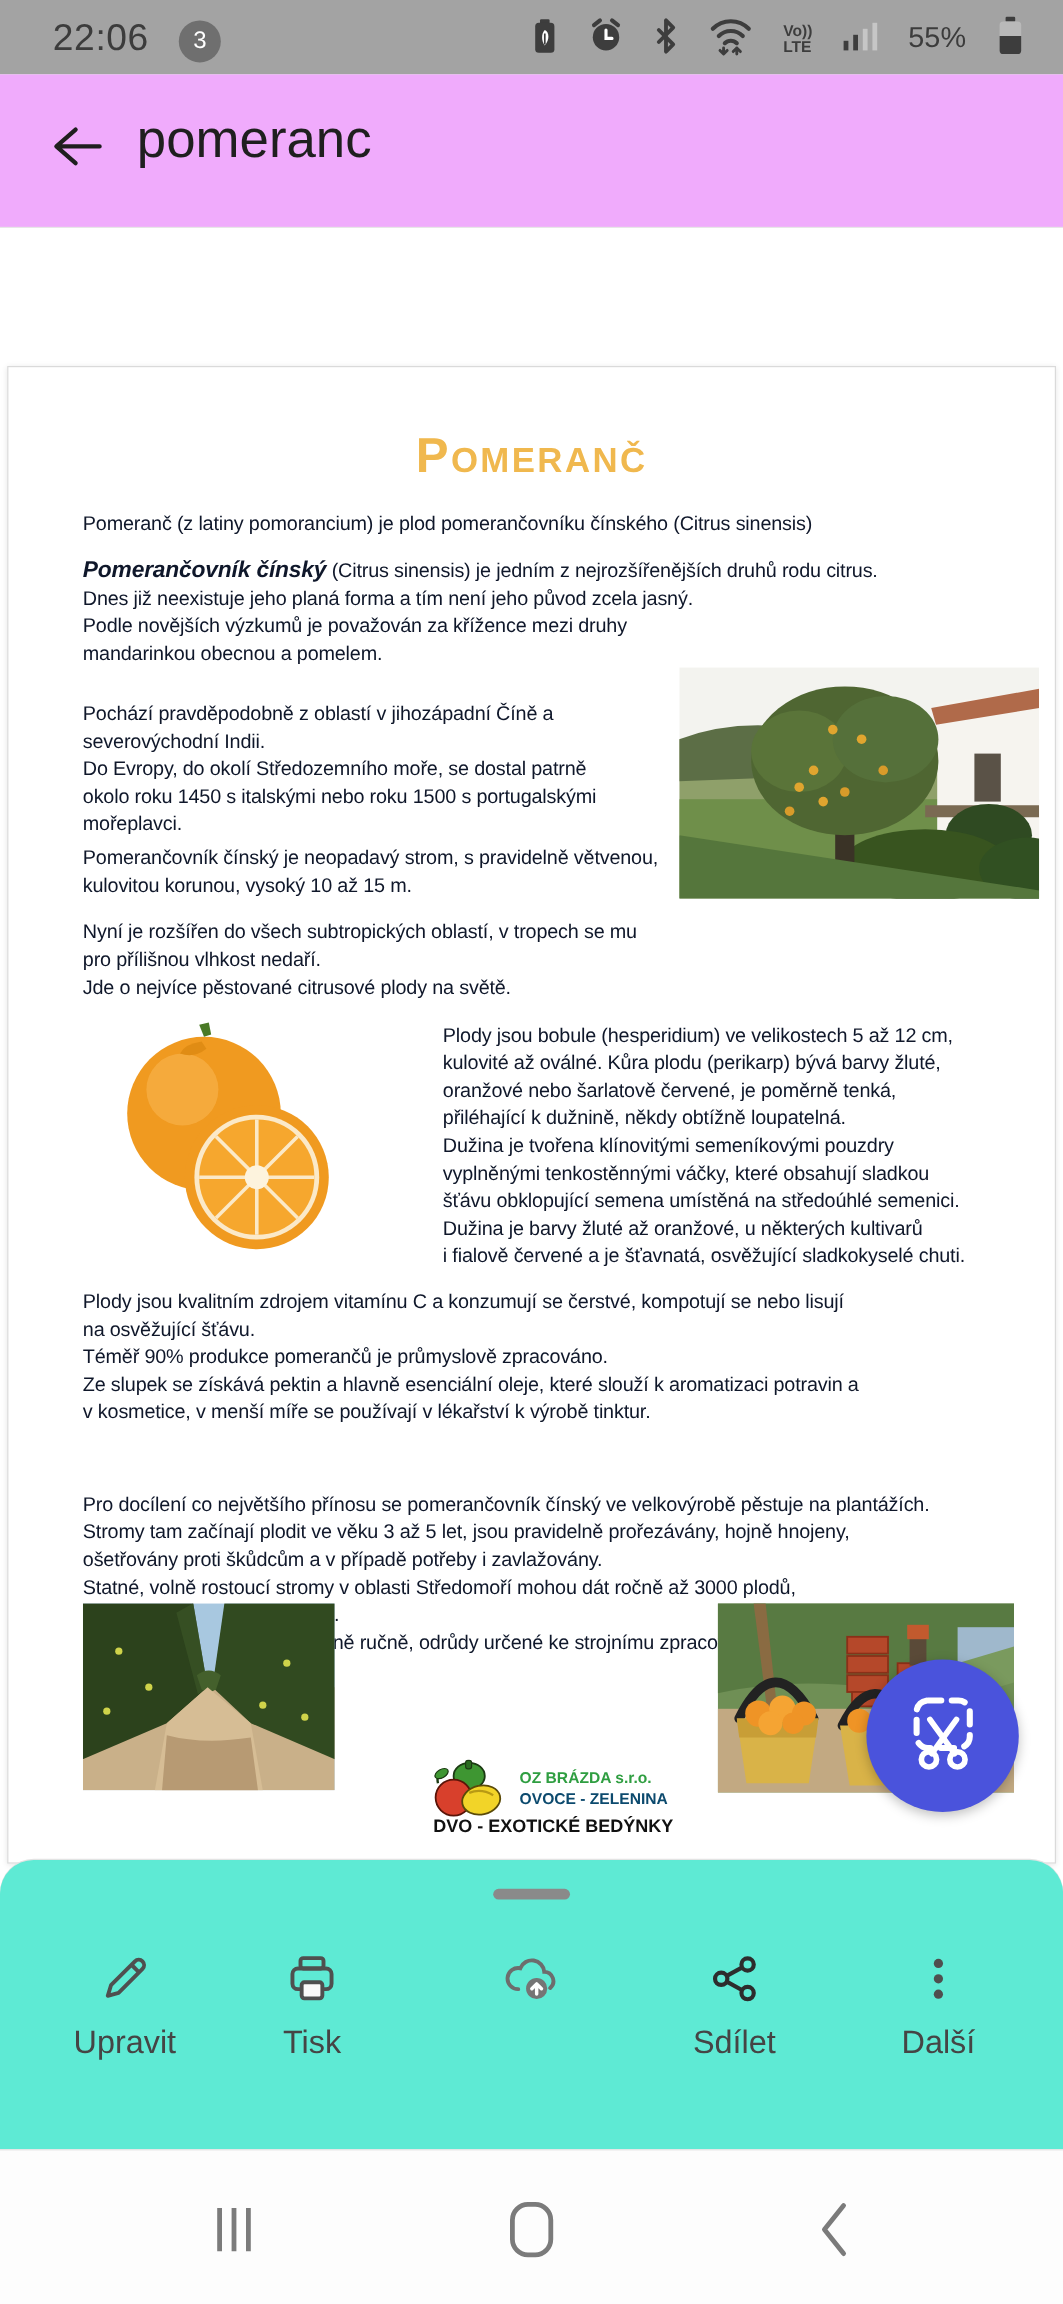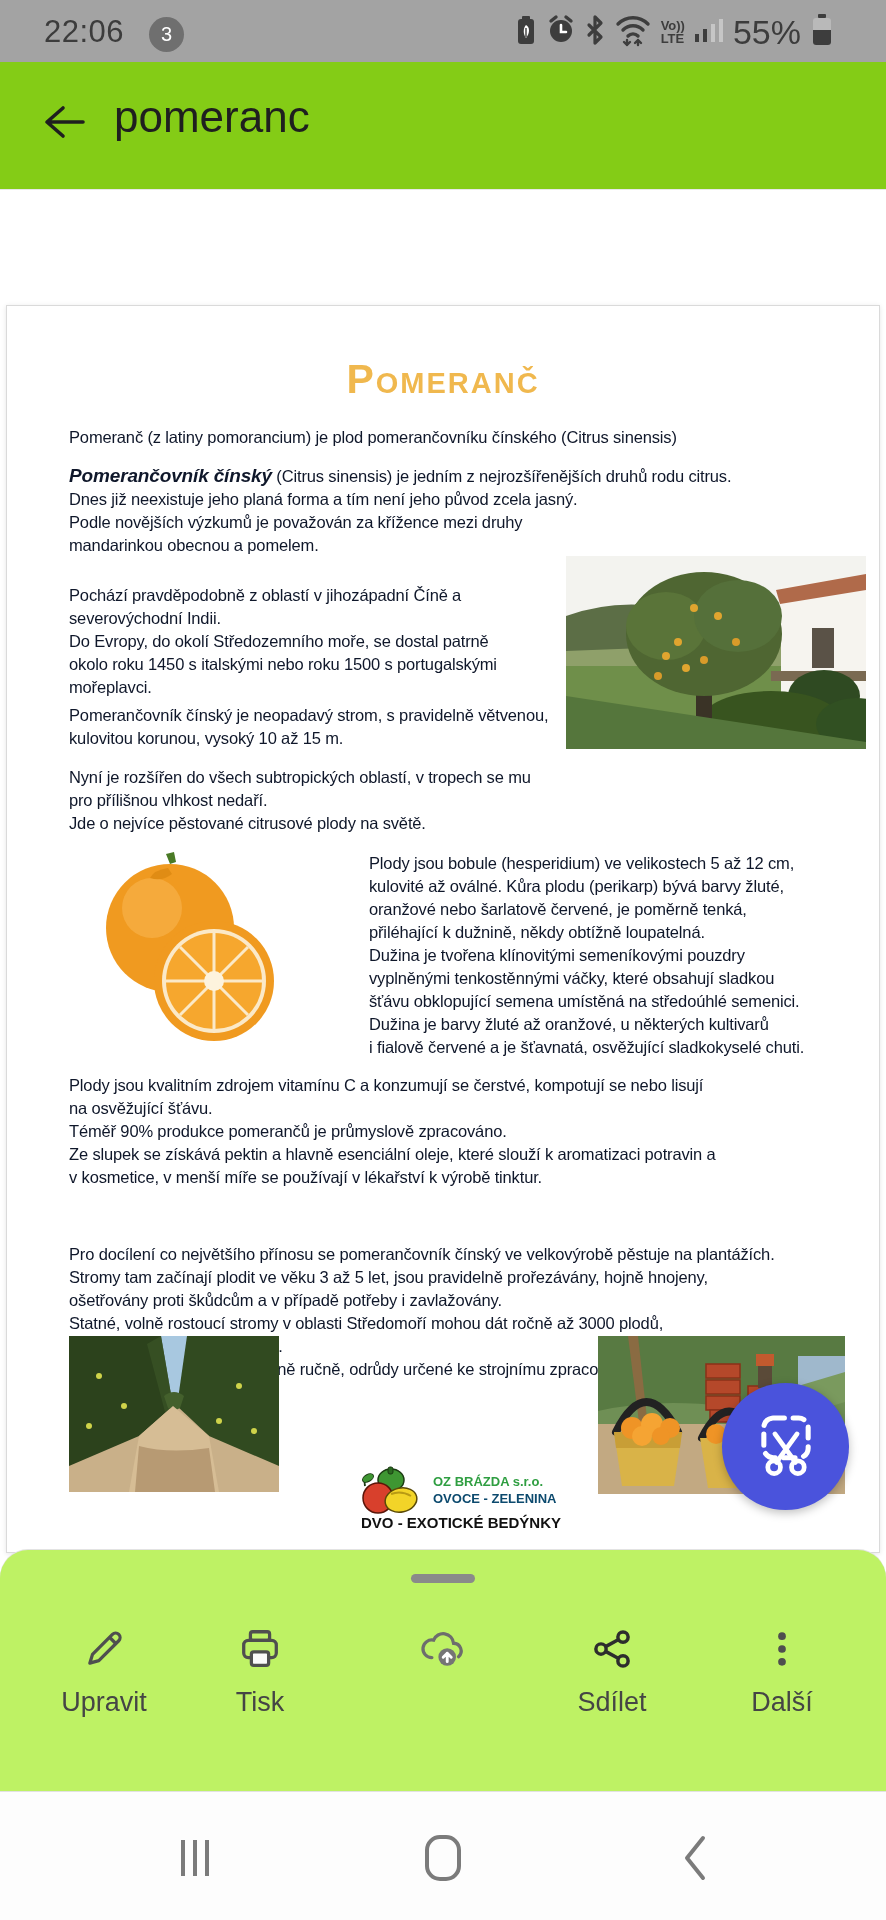--- a/index.html
+++ b/index.html
@@ -7,25 +7,25 @@
   body { font-family:"Liberation Sans", sans-serif; }
   .phone {
     position:relative; width:886px; height:1920px; margin:0 auto;
     background:#ffffff; overflow:hidden;
   }
   
   .statusbar { position:absolute; top:0; left:0; width:886px; height:62px; background:#a3a3a3; }
   .time { position:absolute; left:44px; top:14px; font-size:31px; color:#3c3c3c; letter-spacing:0.5px; }
   .notif-badge { position:absolute; left:149px; top:17px; width:35px; height:35px; border-radius:50%;
     background:#6f6f6f; color:#fff; font-size:20px; display:flex; align-items:center; justify-content:center; }
-  .sb-icons { position:absolute; right:52px; top:12px; height:40px; display:flex; align-items:center; gap:9px; color:#3d3d3d; }
+  .sb-icons { position:absolute; right:32px; top:12px; height:40px; display:flex; align-items:center; gap:25px; color:#3d3d3d; }
   .volte { font-size:13px; font-weight:bold; line-height:13px; color:#3d3d3d; text-align:left; }
-  .batt-pct { font-size:34px; color:#3c3c3c; }
-  
-  .header { position:absolute; top:62px; left:0; width:886px; height:128px; background:#84cc16; border-bottom:1px solid #e7e7e7; }
+  .batt-pct { font-size:24px; color:#3c3c3c; }
+  
+  .header { position:absolute; top:62px; left:0; width:886px; height:128px; background:#f0abfc; border-bottom:1px solid #e7e7e7; }
   .back-btn { position:absolute; left:38px; top:36px; width:52px; height:52px; display:flex; align-items:center; justify-content:center; }
   .header-title { position:absolute; left:114px; top:30px; font-size:44px; color:#1f1f1f; }
   
   .doc-card {
     position:absolute; left:6px; top:305px; width:874px; height:1248px;
     background:#fff; border:1px solid #dadada; box-shadow:0 1px 5px rgba(0,0,0,0.10);
   }
   .doc-title {
     position:absolute; top:50px; left:0; width:100%; text-align:center;
     font-variant:small-caps; font-weight:bold; font-size:41px; letter-spacing:2px; color:#f0b84e;
@@ -45,21 +45,21 @@
   .logo-text3 { position:absolute; left:0px; top:50px; width:220px; text-align:center; font-size:15px; font-weight:bold; color:#111; white-space:nowrap; }
   
   .fab {
     position:absolute; left:722px; top:1383px; width:127px; height:127px; border-radius:50%;
     background:#4a53dc; box-shadow:0 3px 10px rgba(0,0,0,0.25);
     display:flex; align-items:center; justify-content:center;
   }
   
   .bottom-sheet {
     position:absolute; left:0; top:1550px; width:886px; height:241px;
-    background:#bef264; border-radius:28px 28px 0 0; box-shadow:0 -1px 0 #e3e3e3;
+    background:#5eead4; border-radius:28px 28px 0 0; box-shadow:0 -1px 0 #e3e3e3;
   }
   .drag-handle { position:absolute; left:411px; top:24px; width:64px; height:9px; border-radius:5px; background:#8a8a8a; }
   .action-item { position:absolute; top:74px; width:180px; display:flex; flex-direction:column; align-items:center; }
   .action-icon { height:50px; display:flex; align-items:center; justify-content:center; }
   .action-label { margin-top:12px; font-size:27px; color:#454545; text-align:center; line-height:33px; white-space:pre-line; }
   
   .navbar { position:absolute; left:0; top:1791px; width:886px; height:129px; background:#fdfdfd; border-top:1px solid #e2e2e2; }
   .nav-btn { position:absolute; top:28px; width:80px; height:80px; display:flex; align-items:center; justify-content:center; }
 </style>
 </head>

